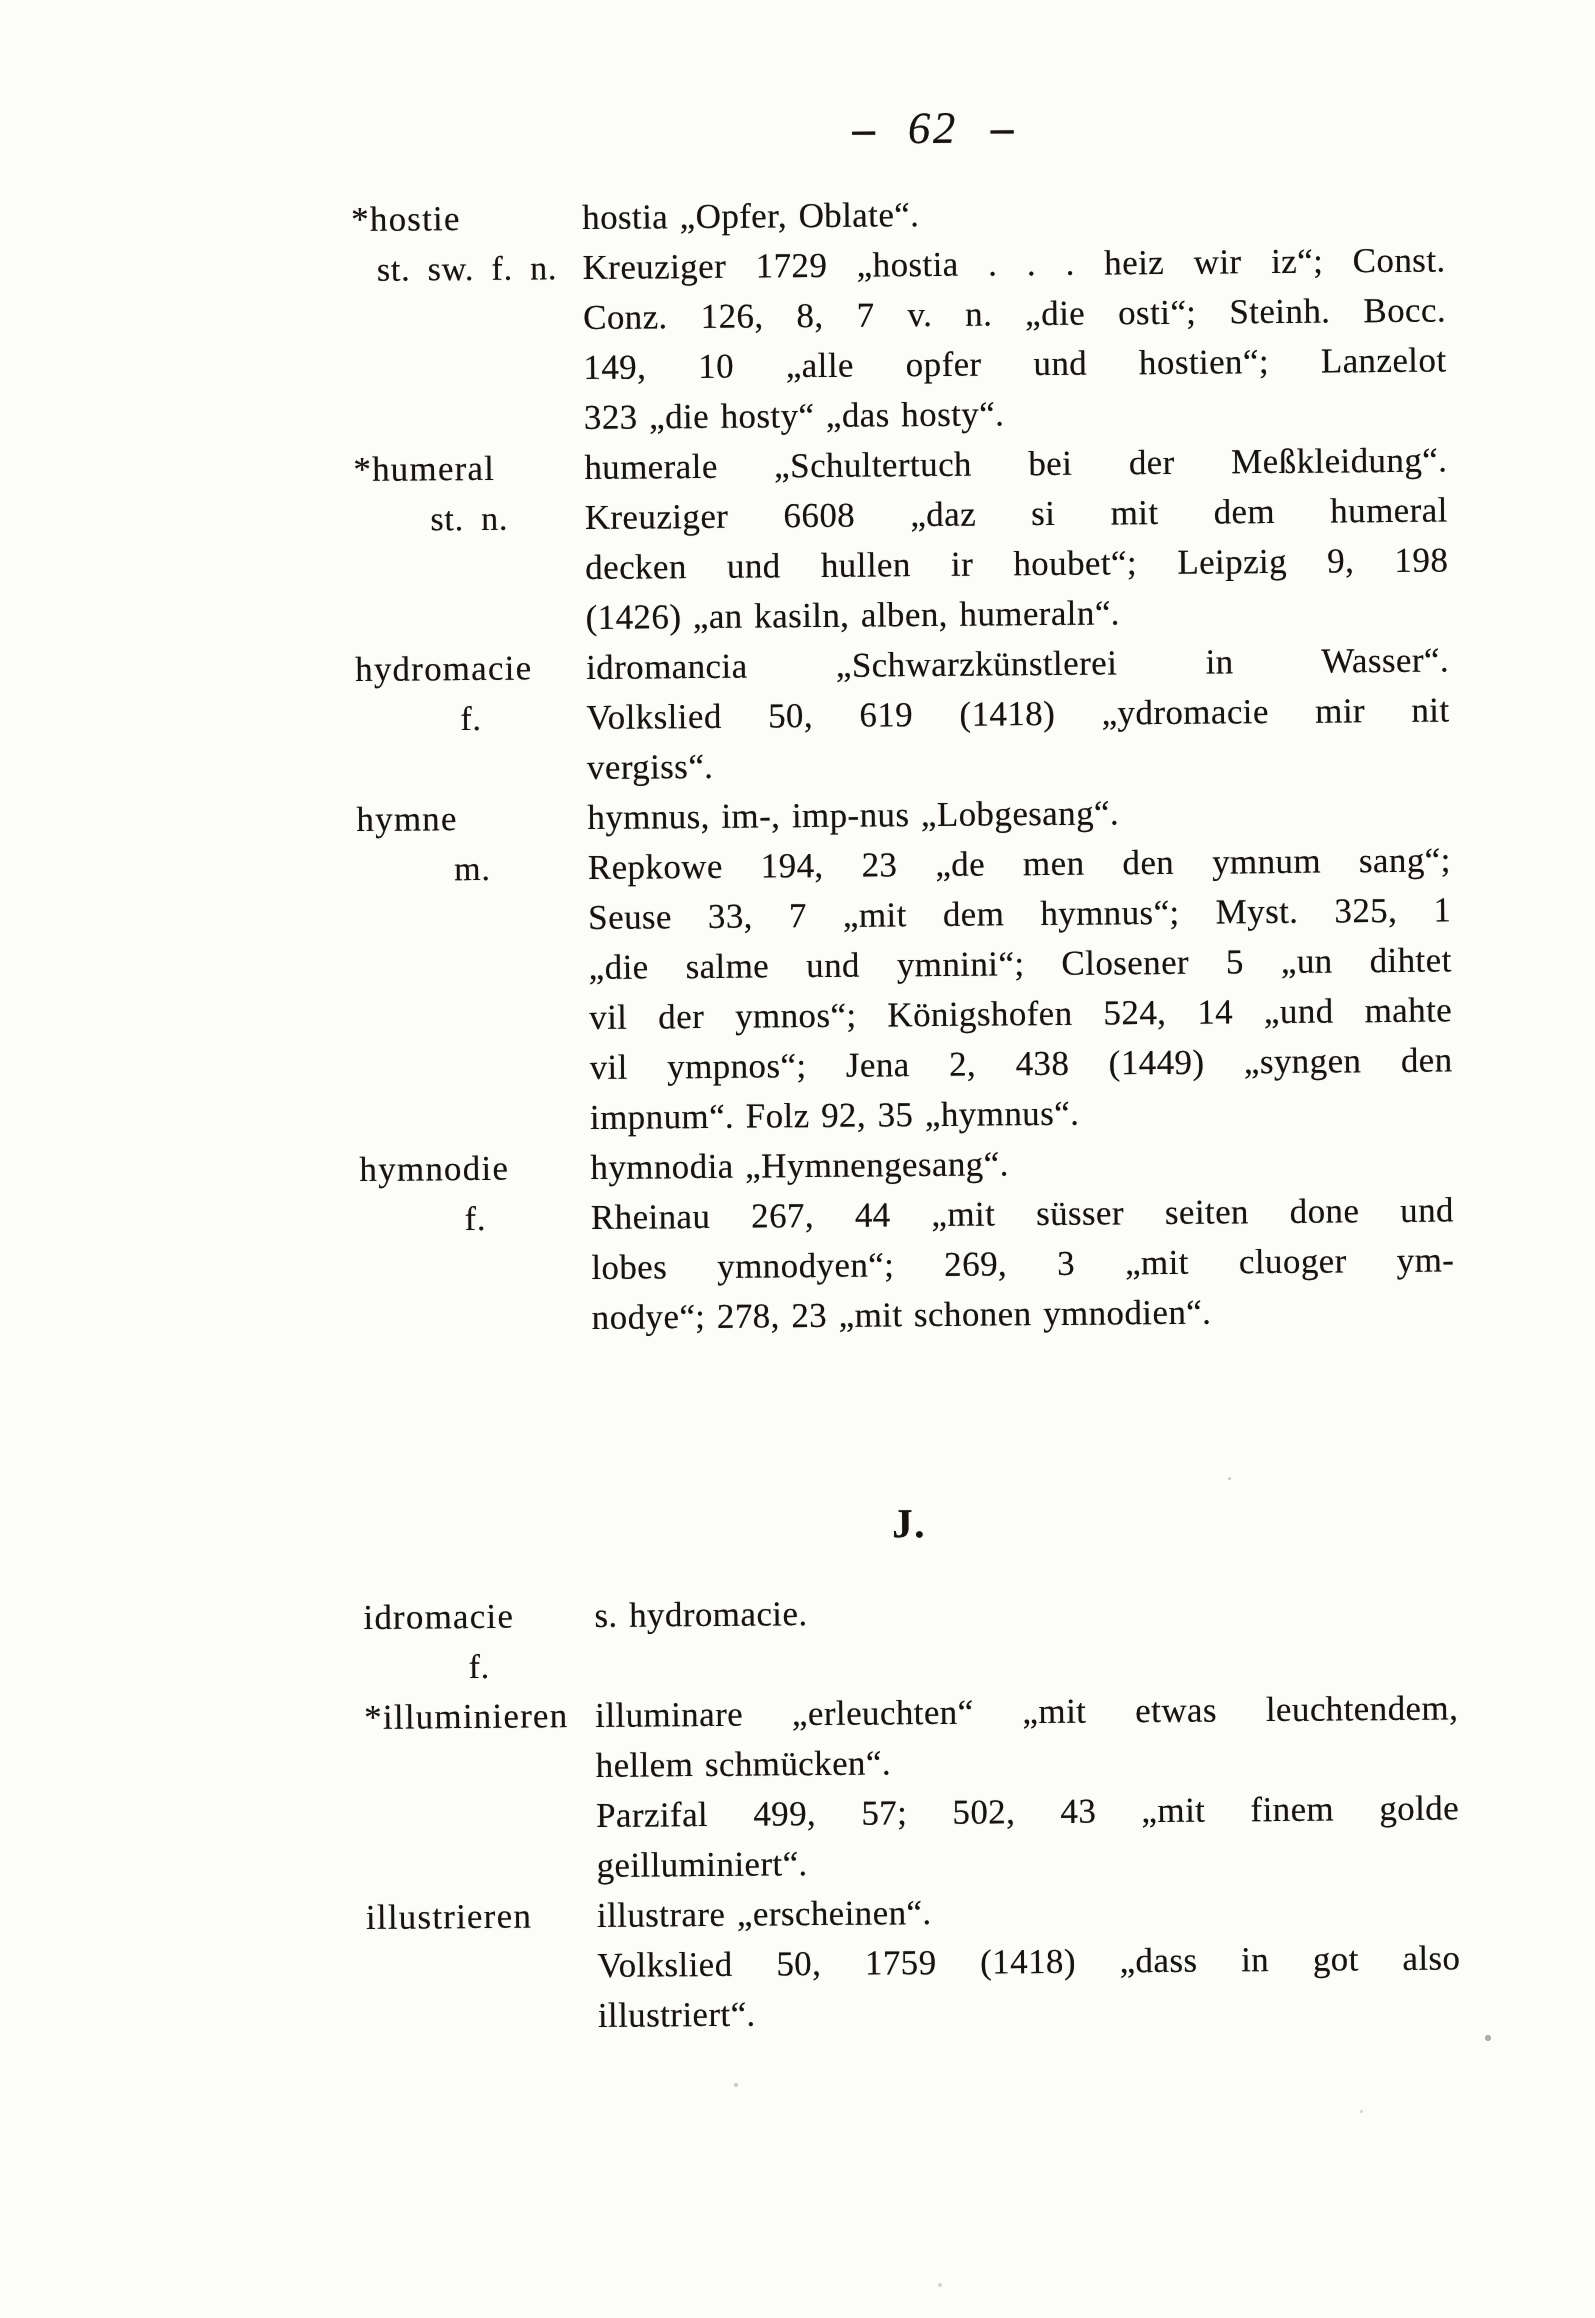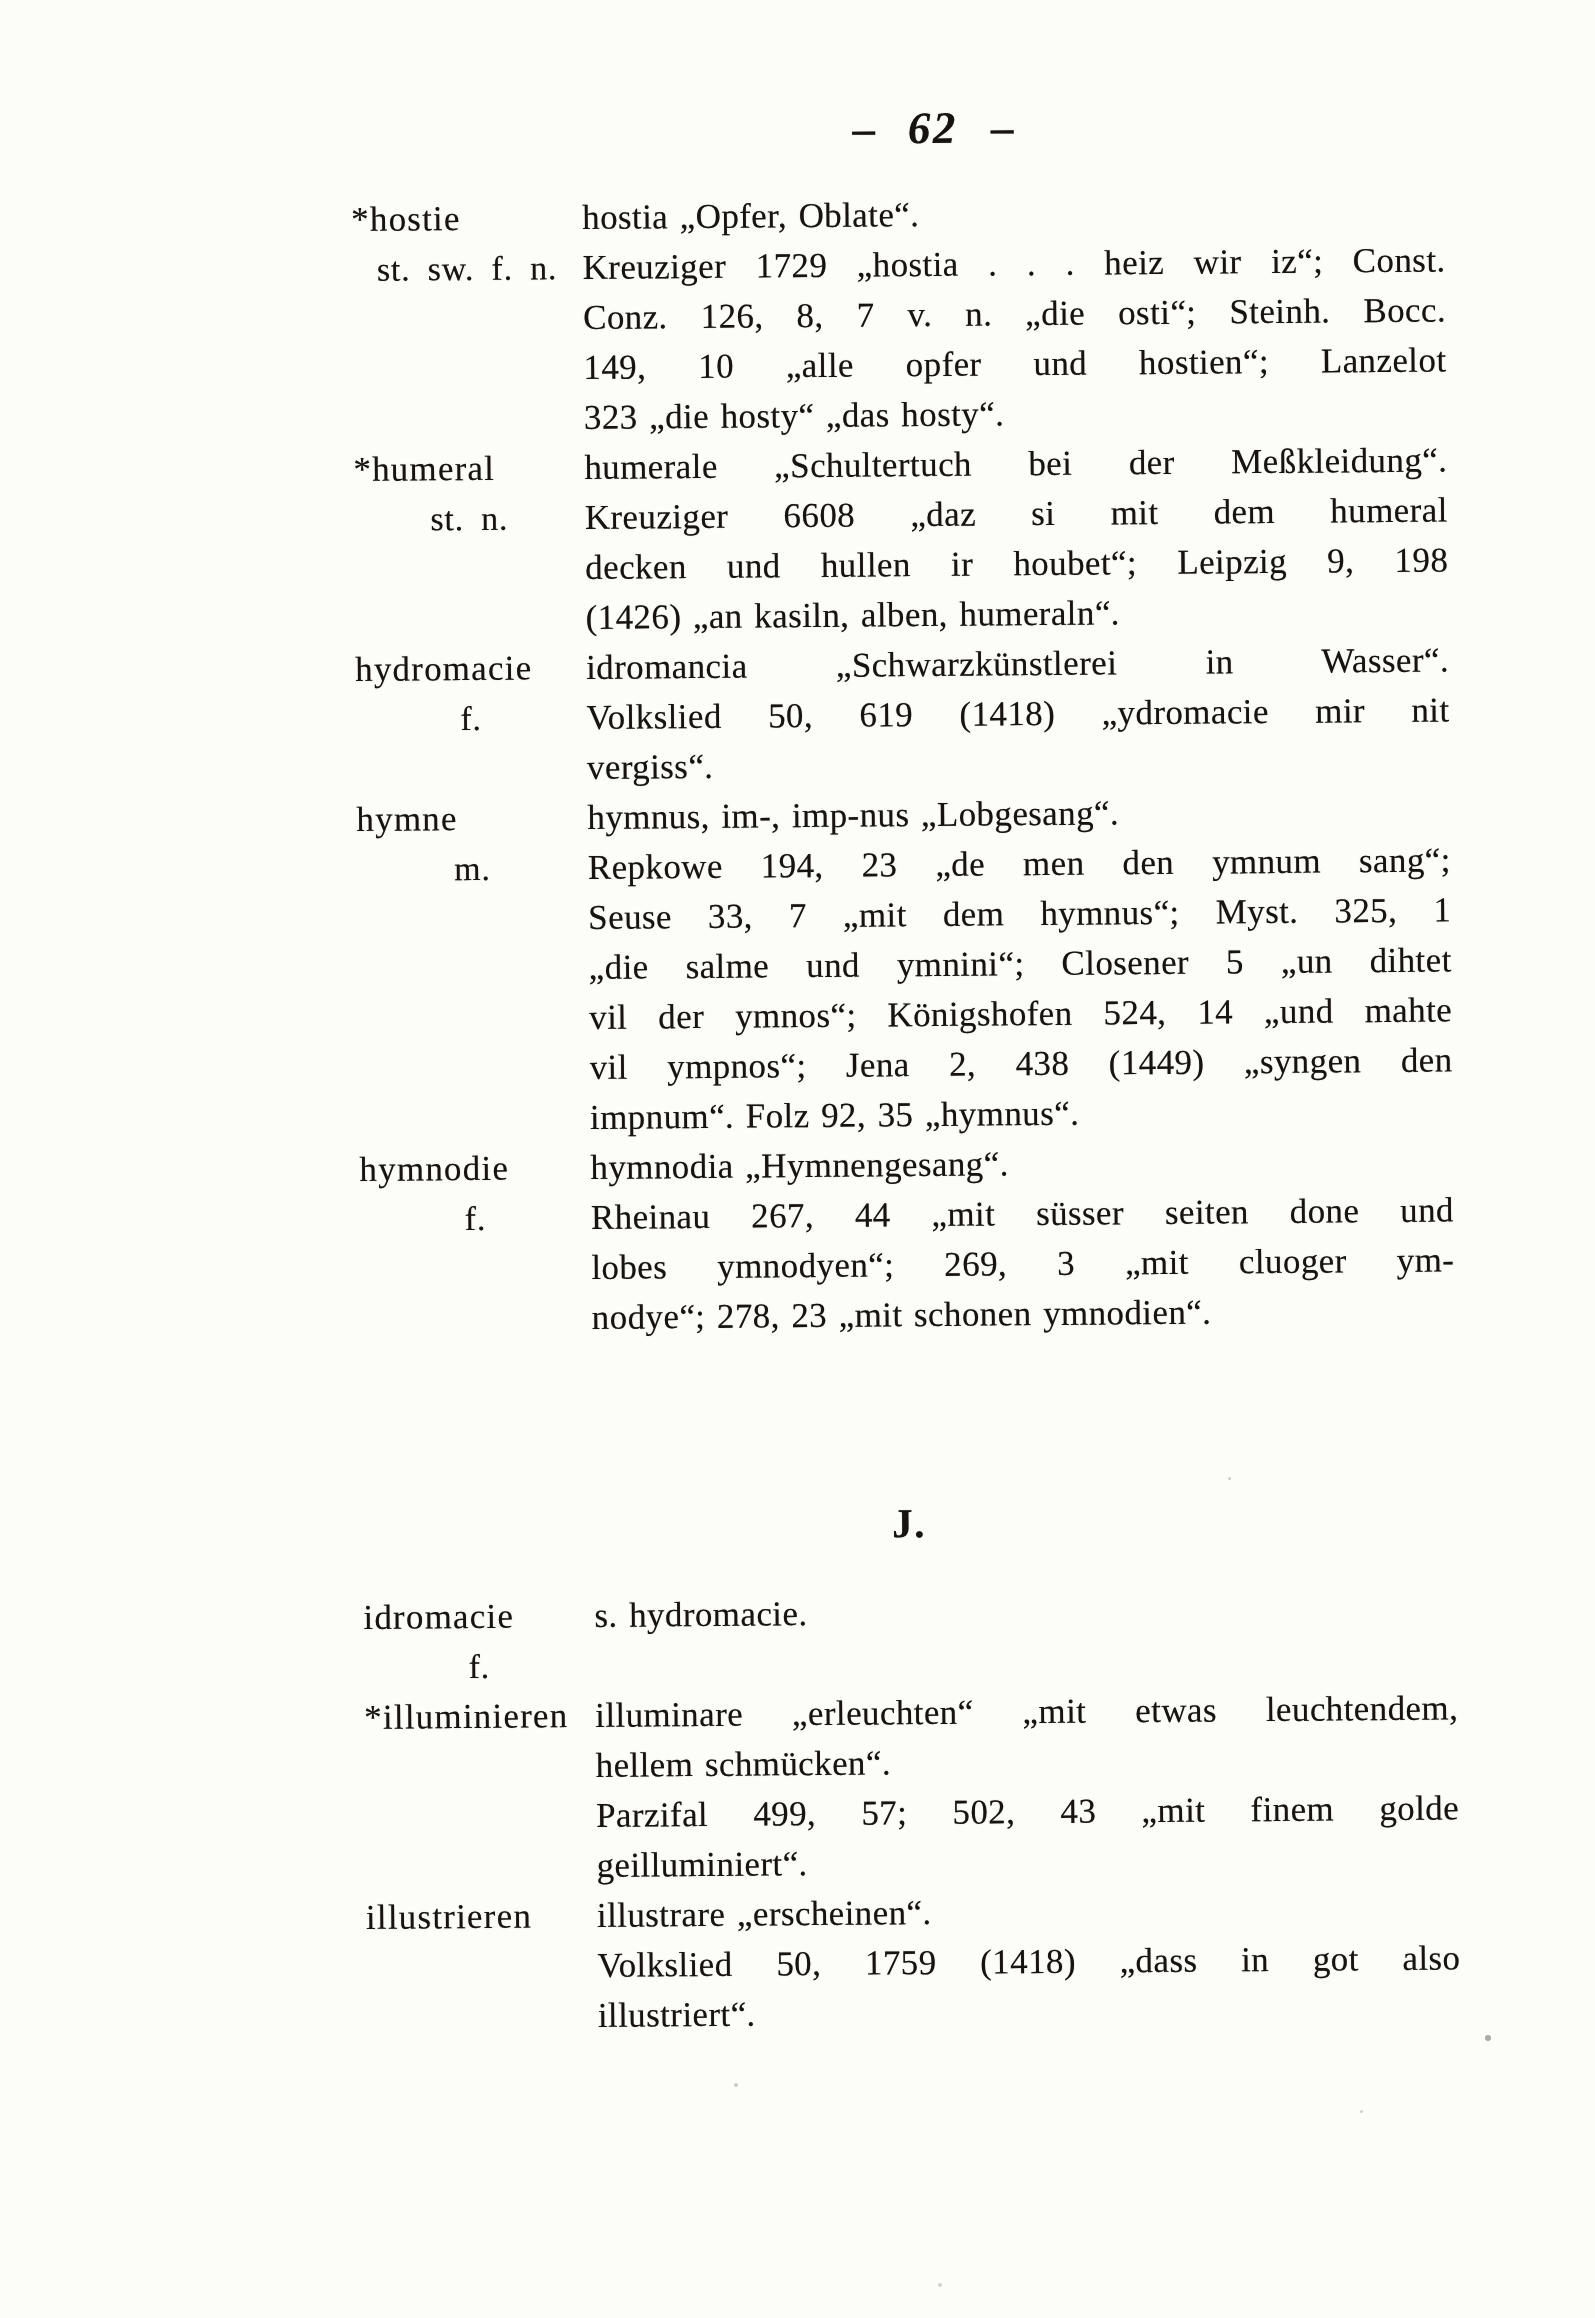--- a/index.html
+++ b/index.html
@@ -16,21 +16,21 @@
     transform:rotate(-0.5deg);
     transform-origin:359px 1117px;
   }
   .pagenum{
     position:absolute;top:110px;left:774px;width:335px;
     display:flex;justify-content:center;align-items:baseline;gap:33px;
     font-size:45px;line-height:46px;
     text-shadow:0 0 0.8px rgba(23,19,15,.55);
   }
   .pagenum .dash{font-weight:bold;letter-spacing:0;}
-  .pagenum .num{font-style:italic;letter-spacing:2.4px;font-weight:bold;text-align:center;}
+  .pagenum .num{font-style:italic;letter-spacing:2.4px;font-weight:normal;text-align:center;}
   .list{position:absolute;left:359px;width:1094px;}
   #list-h{top:195px;}
   #list-j{top:1593px;}
   .entry{display:grid;grid-template-columns:231px 863px;}
   .hwcell{grid-column:1;}
   .bodycell{grid-column:2;}
   .hw{
     height:50px;line-height:50px;white-space:nowrap;
     font-size:35px;letter-spacing:1.2px;
     text-shadow:0 0 0.8px rgba(23,19,15,.5);

